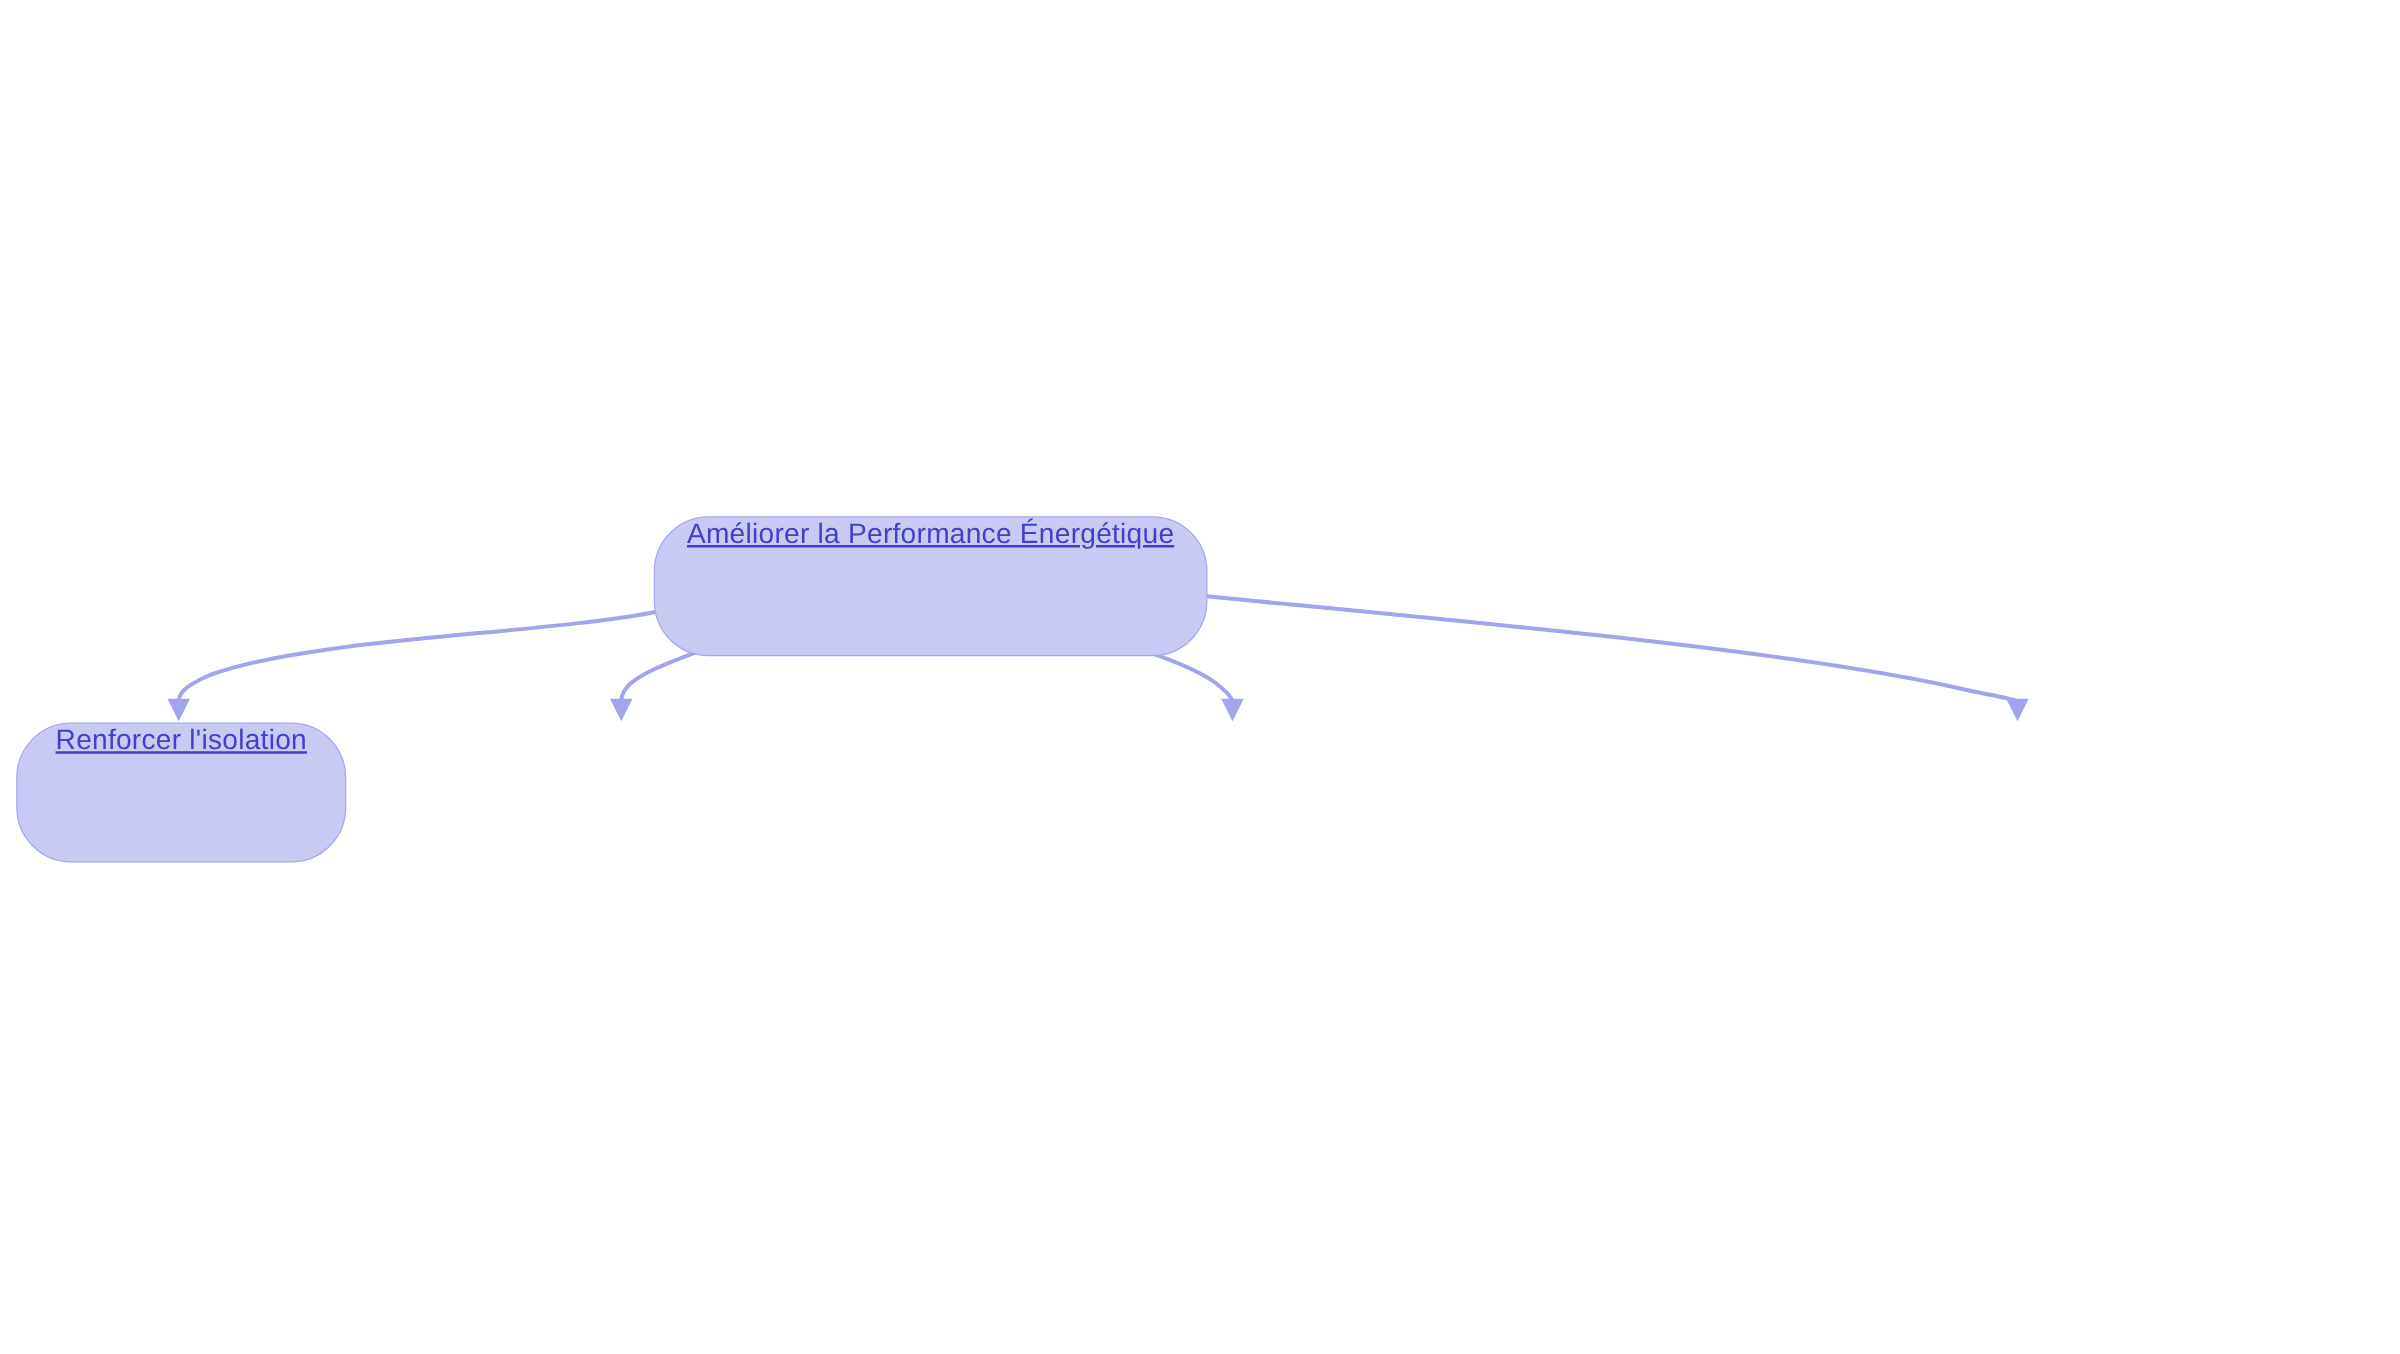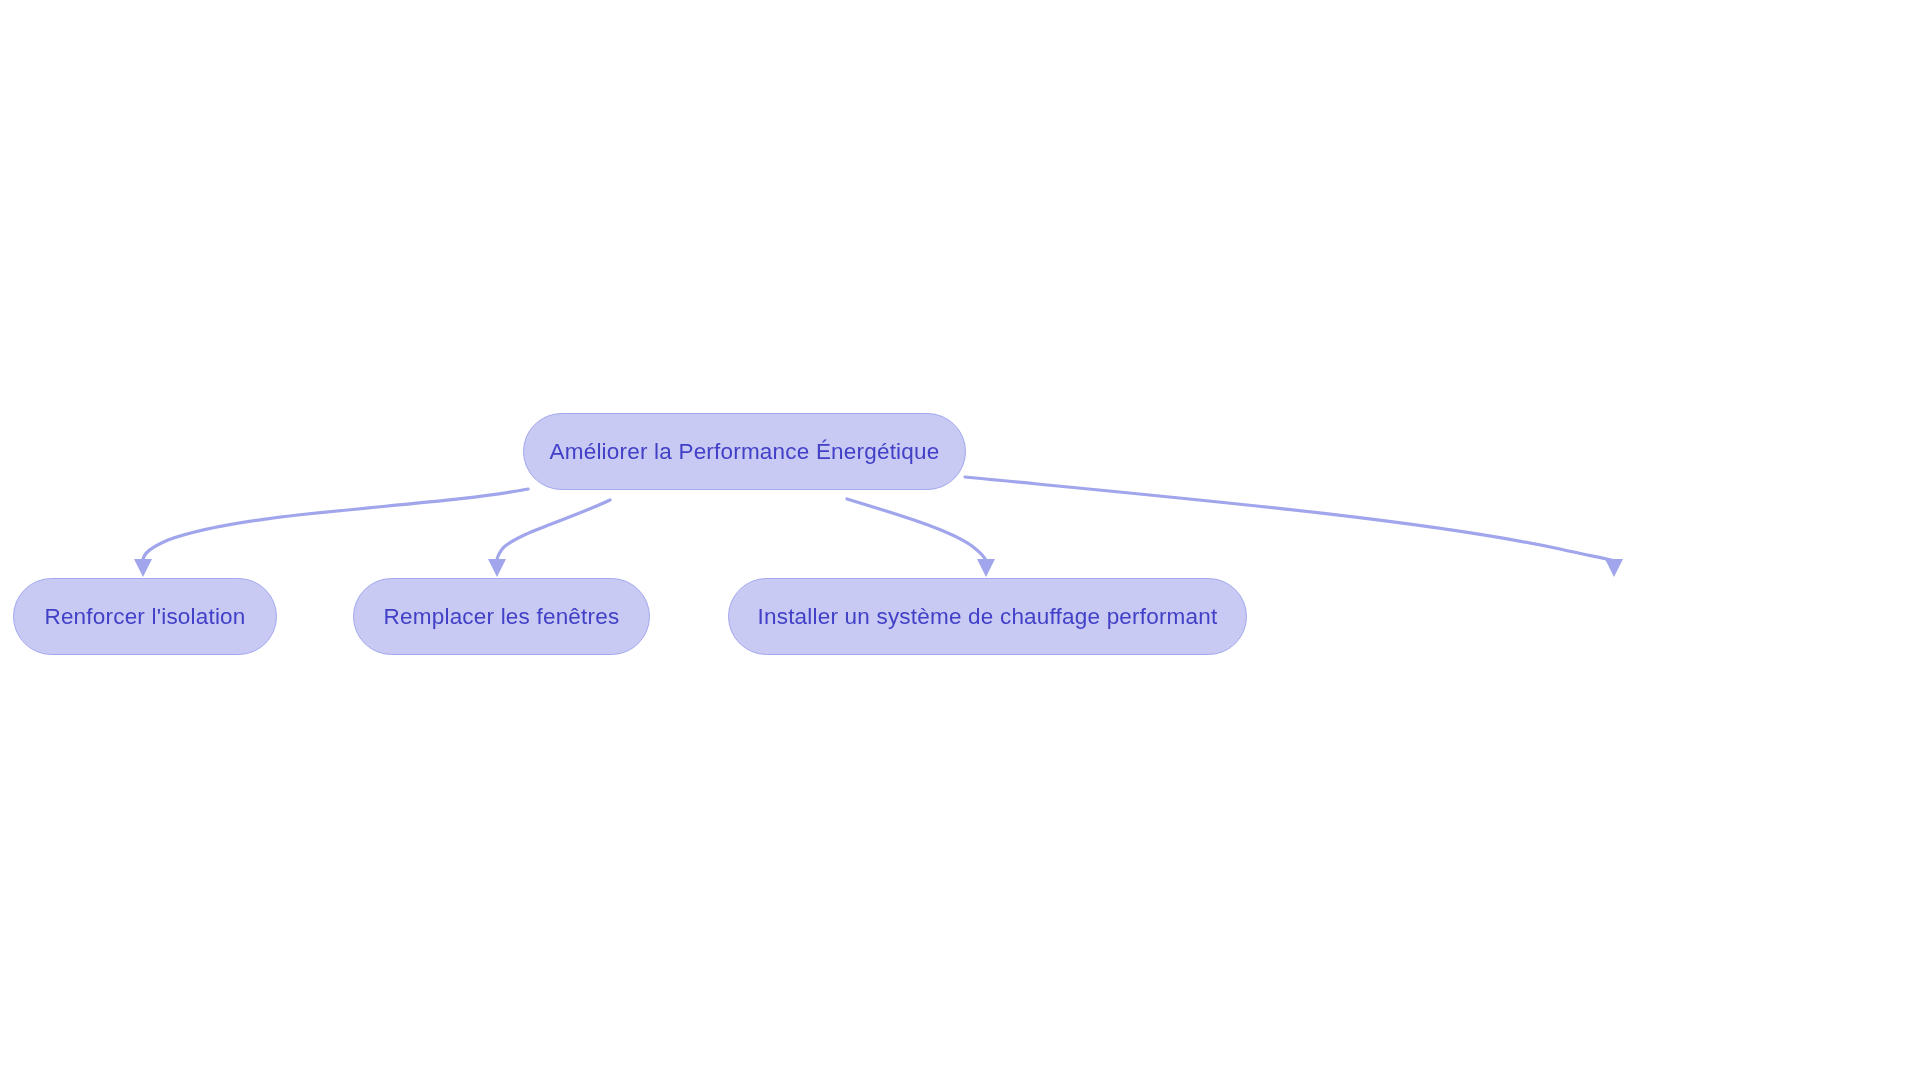--- a/index.html
+++ b/index.html
@@ -18,33 +18,33 @@
   .edges-layer {
     position: absolute;
     left: 0;
     top: 0;
     width: 1920px;
     height: 1083px;
     pointer-events: none;
   }
   .node {
     position: absolute;
-    height: 77px;
+    height: 112px;
     box-sizing: border-box;
     background: #c8caf4;
     border: 1.6px solid #a3a8ee;
     border-radius: 44px;
     display: flex;
-    align-items: center;
     justify-content: center;
     text-align: center;
     color: #4140c7;
     font-size: 22.5px;
     letter-spacing: 0.2px;
     white-space: nowrap;
+    text-decoration: underline;
   }
   .node-root  { left: 523px;  top: 413px; width: 443px; }
   .node-c1    { left: 13px;   top: 578px; width: 264px; }
   .node-c2    { left: 353px;  top: 578px; width: 297px; }
   .node-c3    { left: 728px;  top: 578px; width: 519px; }
   .node-c4    { left: 1333px; top: 578px; width: 575px; }
   .edge {
     fill: none;
     stroke: #a0a5ec;
     stroke-width: 3.2px;
@@ -75,22 +75,16 @@
   </svg>
 
   <div class="node node-root">
     <span>Améliorer la Performance Énergétique</span>
   </div>
 
   <div class="node node-c1">
     <span>Renforcer l'isolation</span>
   </div>
 
-  <div class="node node-c2">
-    <span>Remplacer les fenêtres</span>
-  </div>
 
-  <div class="node node-c3">
-    <span>Installer un système de chauffage performant</span>
-  </div>
 
 
 </div>
 
 </body></html>

